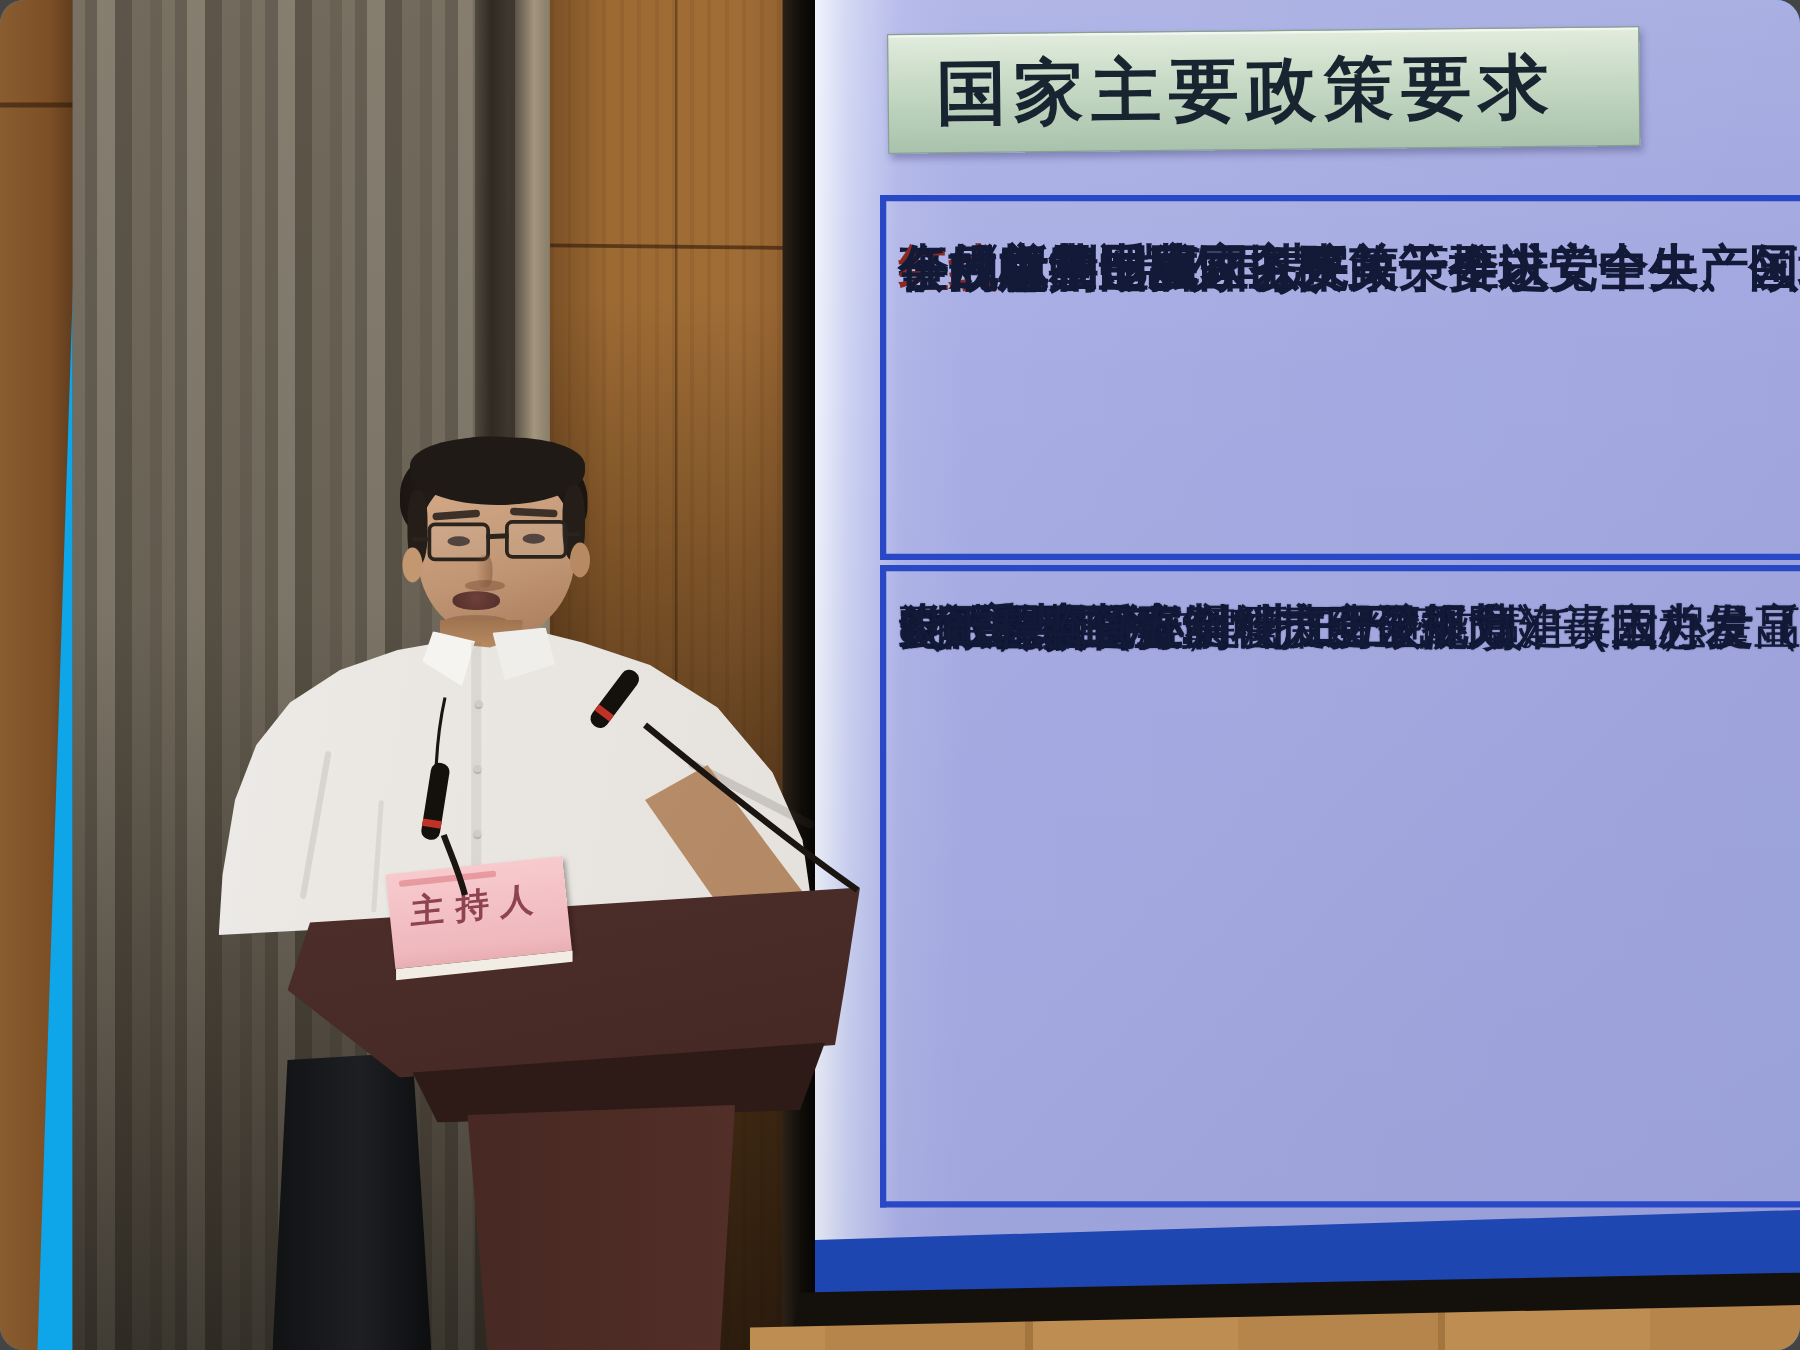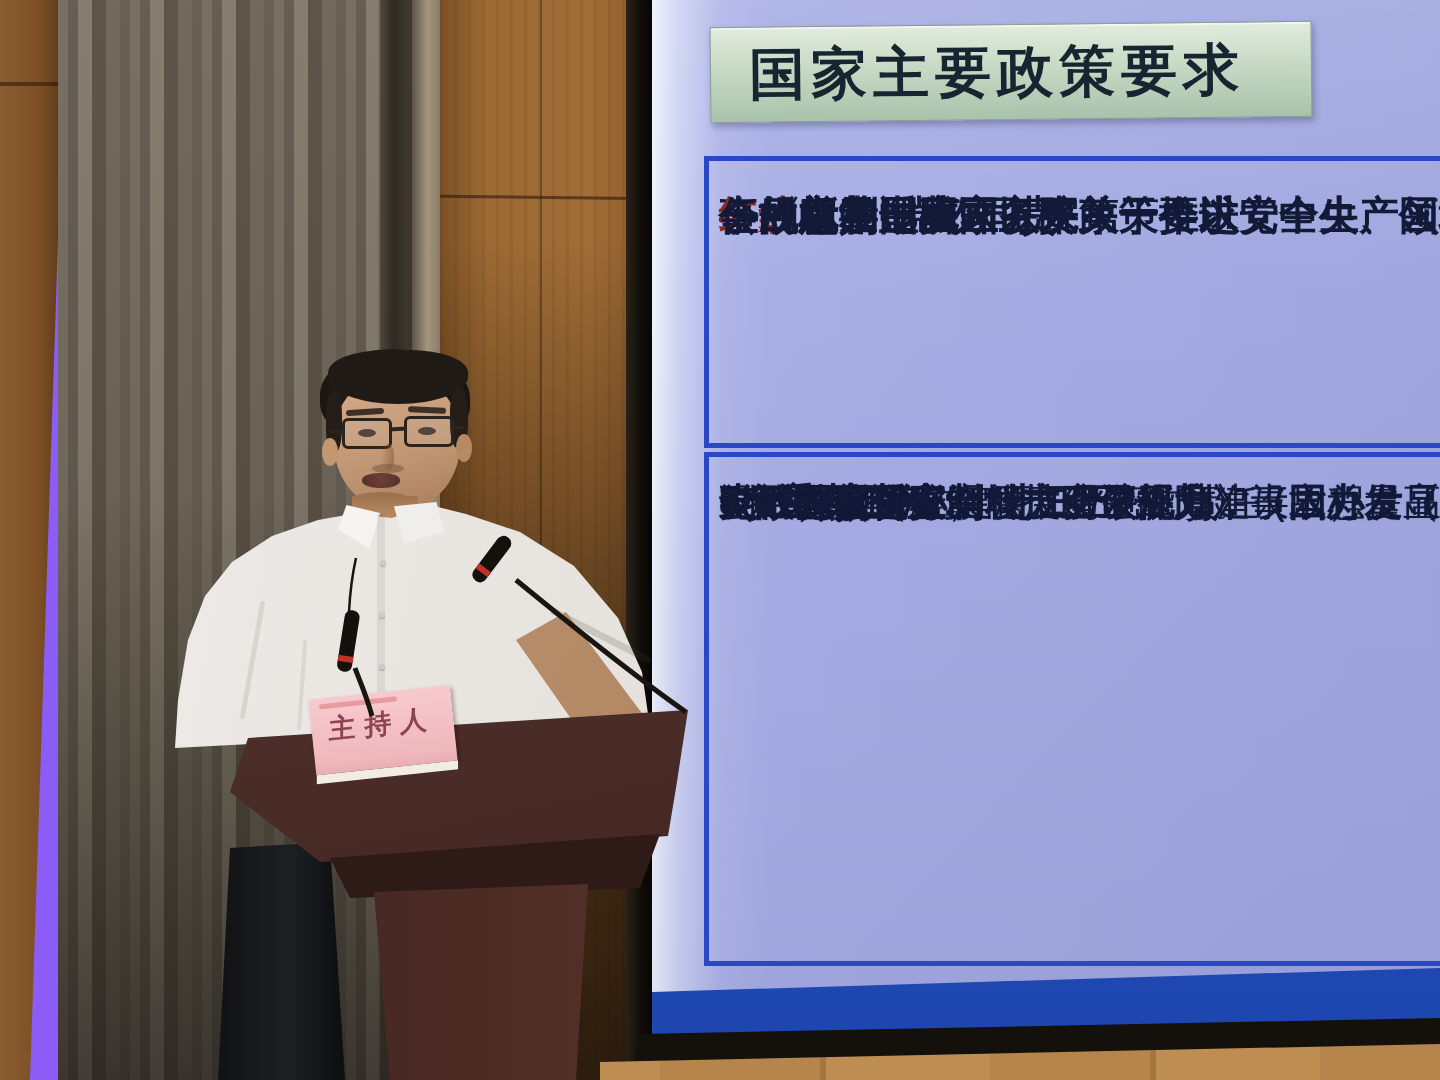--- a/index.html
+++ b/index.html
@@ -1,17 +1,17 @@
 <!DOCTYPE html>
 <html><head>
 <meta charset="utf-8">
 <style>
   html,body{margin:0;padding:0;background:#444;}
   #scene{position:relative;width:1440px;height:1080px;overflow:hidden;
-         font-family:"Liberation Sans",sans-serif;background:#8b5cf6;}
+         font-family:"Liberation Sans",sans-serif;background:#0ea5e9;border-radius:19px;}
   #scene *{position:absolute;box-sizing:border-box;}
 
   
   .wood-column{left:0;top:0;width:66px;height:1080px;
     background:linear-gradient(90deg,#8a5c30 0%,#7c4f26 60%,#5d3a1c 92%,#472b14 100%);
     clip-path:polygon(0 0,66px 0,30px 1080px,0 1080px);}
   .wood-column-seam{left:0;top:82px;width:66px;height:4px;background:rgba(40,22,8,.55);}
 
   
   .curtain{left:58px;top:0;width:392px;height:1080px;

